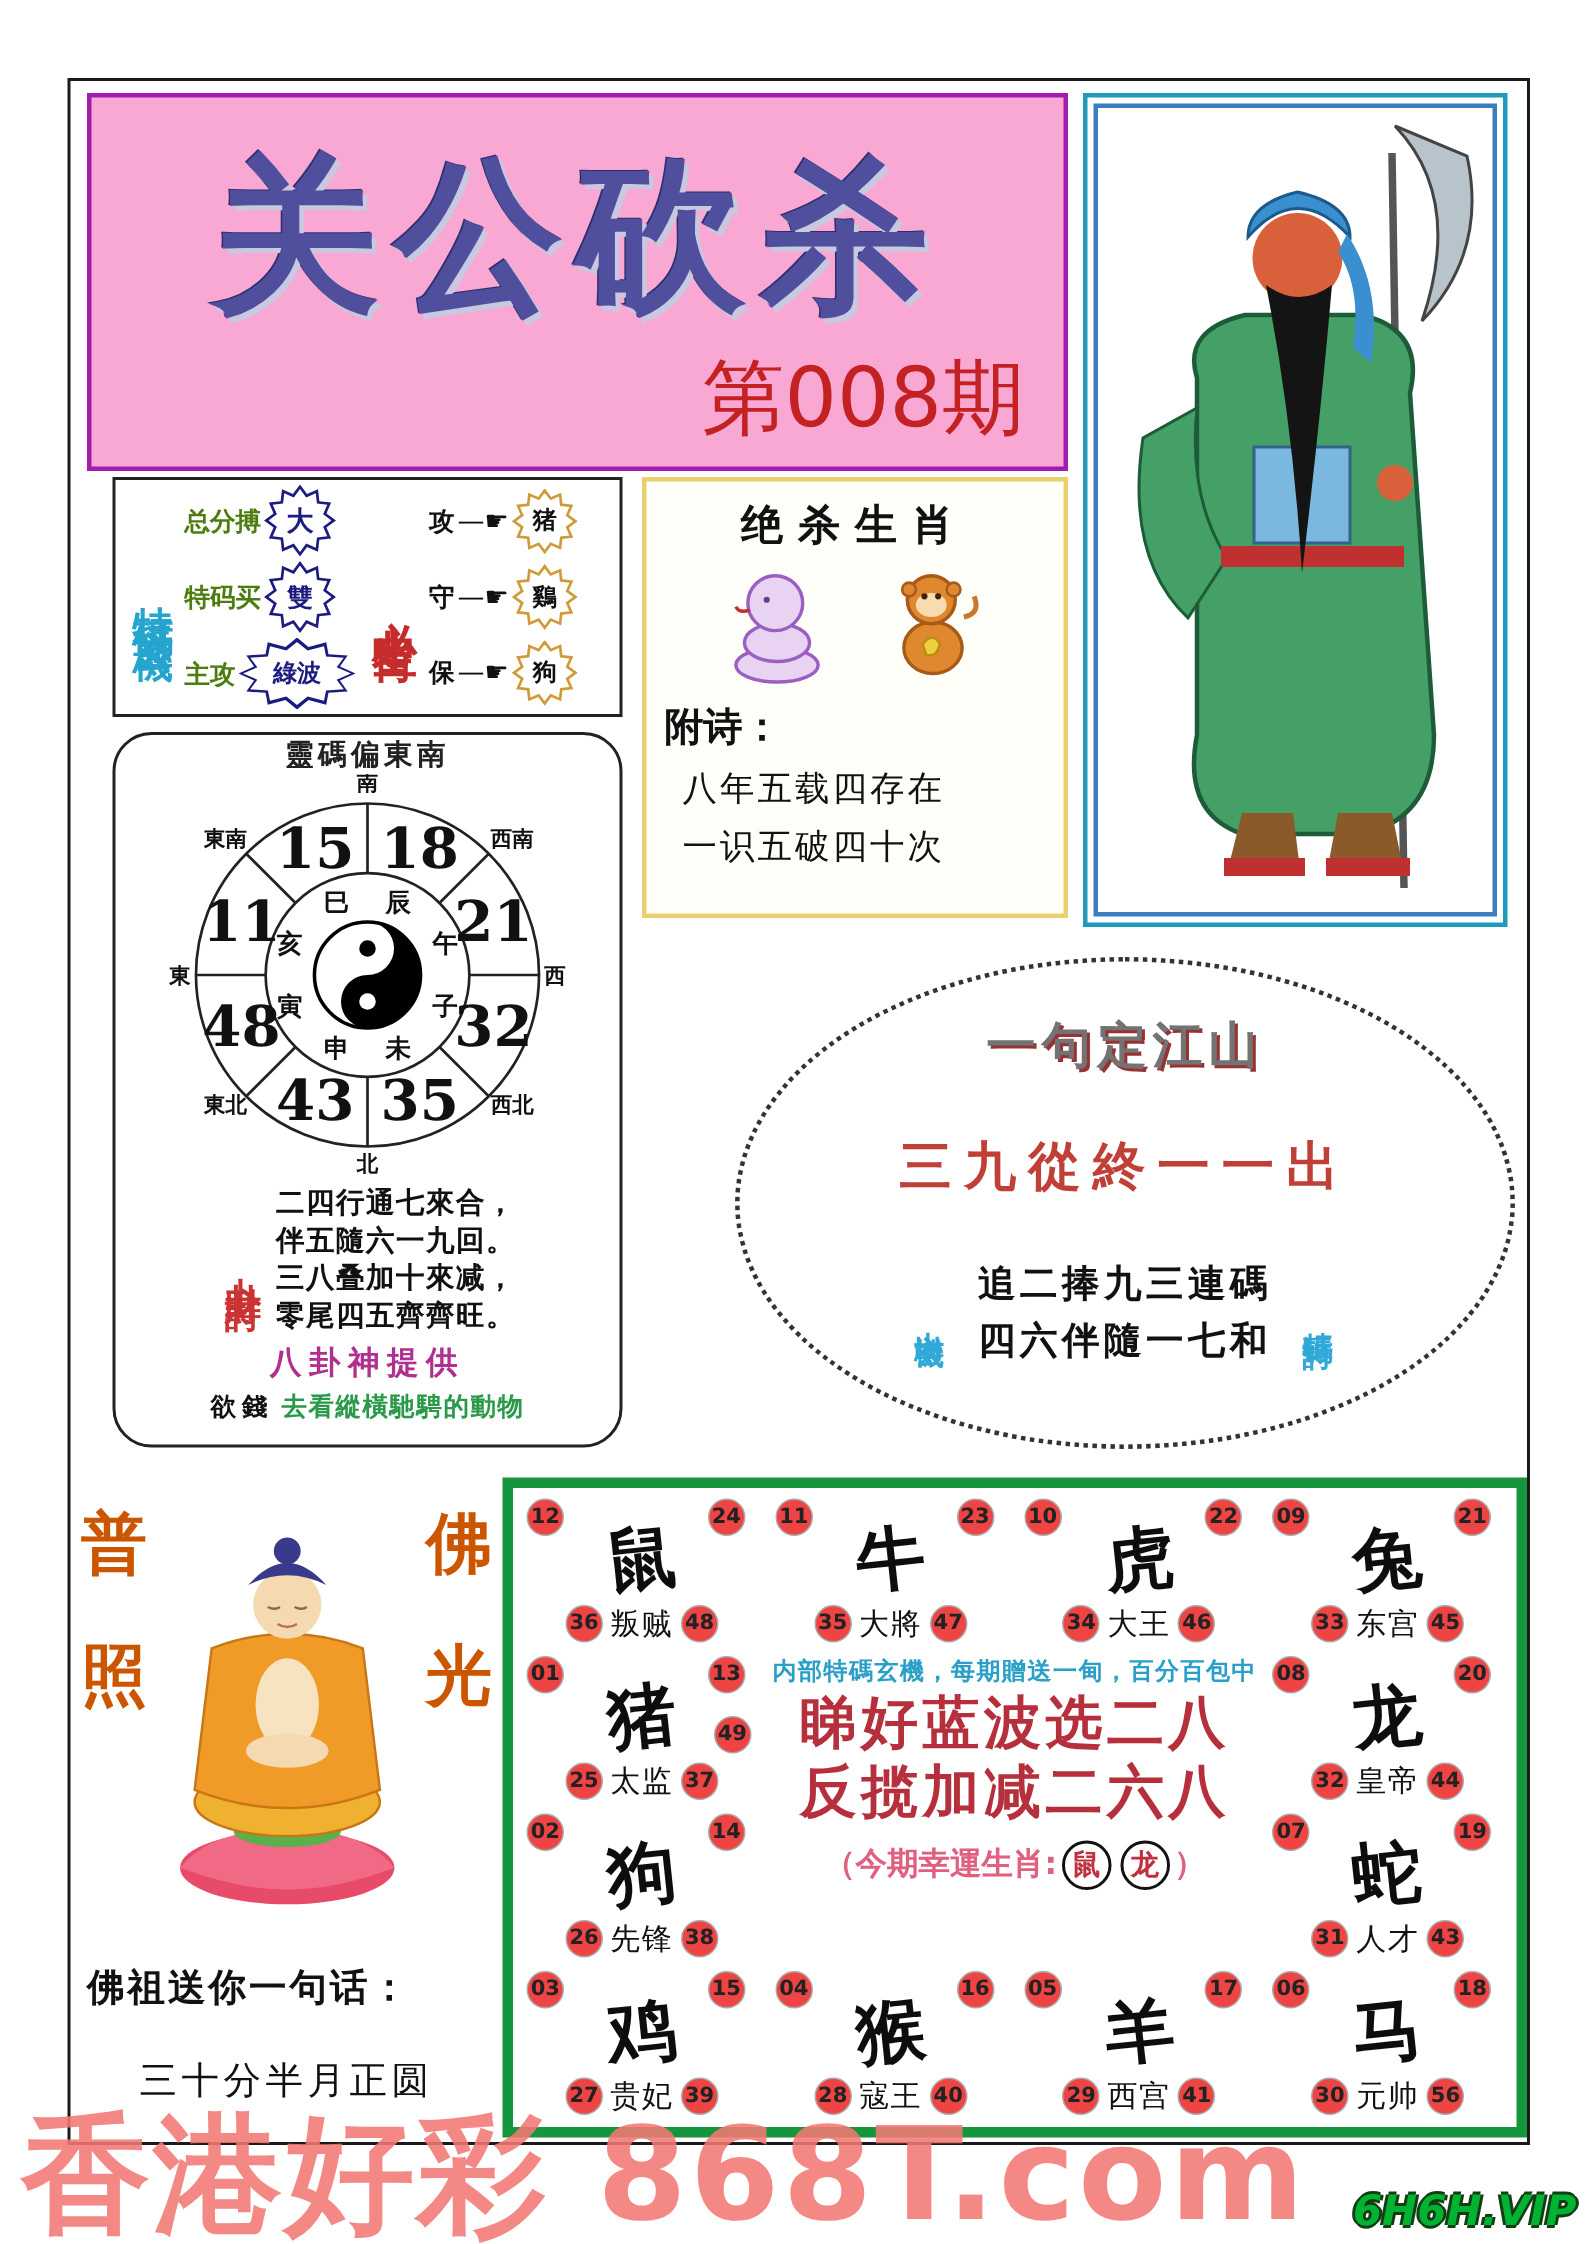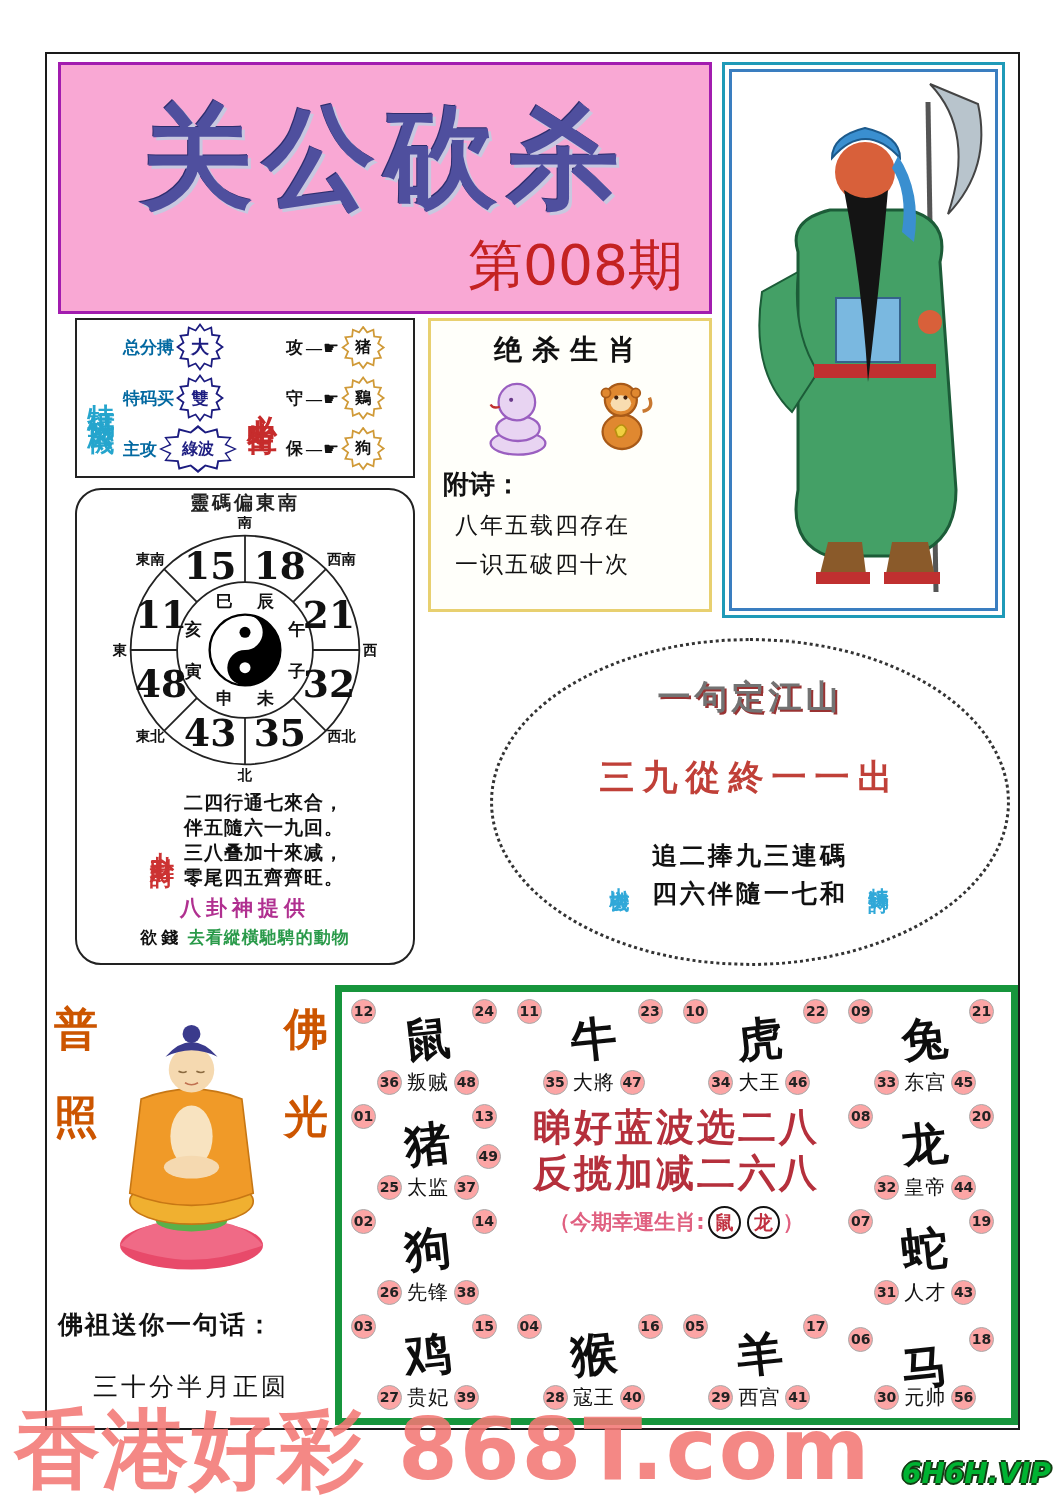--- a/index.html
+++ b/index.html
@@ -18,21 +18,21 @@
   #guan-box{position:absolute;left:722px;top:62px;width:283px;height:556px;border:3px solid #1f9ab8;background:#fff;padding:4px;box-sizing:border-box;}
   #guan-inner{width:100%;height:100%;border:3px solid #3a7ec0;box-sizing:border-box;background:#fff;}
 
   
   #mystery-box{position:absolute;left:75px;top:318px;width:340px;height:160px;border:2px solid #222;
       display:flex;align-items:center;box-sizing:border-box;padding:4px 6px;}
   .vtext{writing-mode:vertical-rl;text-orientation:upright;}
   #mystery-head{font-size:27px;font-weight:bold;color:#25a5cd;letter-spacing:8px;margin-right:4px;}
   #mystery-rows{display:flex;flex-direction:column;justify-content:space-between;height:150px;}
   .mrow{display:flex;align-items:center;gap:2px;}
-  .mlabel{color:#0369a1;font-weight:bold;font-size:17px;white-space:nowrap;}
+  .mlabel{color:#4d7c0f;font-weight:bold;font-size:17px;white-space:nowrap;}
   .star{position:relative;display:inline-block;
       clip-path:polygon(50% 0%,59.8% 13.3%,75% 6.7%,76.9% 23.1%,93.3% 25%,86.7% 40.2%,100% 50%,86.7% 59.8%,93.3% 75%,76.9% 76.9%,75% 93.3%,59.8% 86.7%,50% 100%,40.2% 86.7%,25% 93.3%,23.1% 76.9%,6.7% 75%,13.3% 59.8%,0% 50%,13.3% 40.2%,6.7% 25%,23.1% 23.1%,25% 6.7%,40.2% 13.3%);}
   .star .inner{position:absolute;inset:3px;background:#fff;
       clip-path:polygon(50% 0%,59.8% 13.3%,75% 6.7%,76.9% 23.1%,93.3% 25%,86.7% 40.2%,100% 50%,86.7% 59.8%,93.3% 75%,76.9% 76.9%,75% 93.3%,59.8% 86.7%,50% 100%,40.2% 86.7%,25% 93.3%,23.1% 76.9%,6.7% 75%,13.3% 59.8%,0% 50%,13.3% 40.2%,6.7% 25%,23.1% 23.1%,25% 6.7%,40.2% 13.3%);}
   .star .txt{position:absolute;inset:0;display:flex;align-items:center;justify-content:center;font-weight:bold;}
   .star.navy{background:#1c1c80;}
   .star.navy .txt{color:#1c1c80;}
   .star.gold{background:#d09a38;}
   .star.gold .txt{color:#111;}
   #musthit-head{font-size:30px;font-weight:bold;color:#c62c2c;letter-spacing:4px;margin:0 4px;}
@@ -76,21 +76,21 @@
   #bud-line1{position:absolute;left:8px;top:330px;font-size:25px;font-weight:bold;color:#111;letter-spacing:2px;}
   #bud-line2{position:absolute;left:0;right:0;top:392px;text-align:center;font-size:25px;color:#111;letter-spacing:3px;}
 
   
   #zbox{position:absolute;left:335px;top:985px;width:683px;height:440px;border:7px solid #17953c;background:#fff;
       box-sizing:border-box;padding:3px;}
   #zgrid{width:100%;height:100%;display:grid;grid-template-columns:1fr 1fr 1fr 1fr;grid-template-rows:1fr 1fr 1fr 1fr;
       grid-template-areas:"r1c1 r1c2 r1c3 r1c4" "r2c1 promo promo r2c4" "r3c1 promo promo r3c4" "r4c1 r4c2 r4c3 r4c4";}
   .zcell{position:relative;}
   .znum{display:inline-block;min-width:25px;height:25px;line-height:23px;border:1px solid #aaa;border-radius:50%;
-      text-align:center;font-size:14px;font-weight:bold;color:#222;background:#fca5a5;box-sizing:border-box;}
+      text-align:center;font-size:14px;font-weight:bold;color:#222;background:#ef4444;box-sizing:border-box;}
   .zcell .tl{position:absolute;left:6px;top:4px;}
   .zcell .tr{position:absolute;right:14px;top:4px;}
   .zcell .mr{position:absolute;right:10px;top:44px;}
   .zicon{position:absolute;left:0;right:0;top:14px;text-align:center;font-size:46px;font-weight:bold;color:#0d0d0d;
       font-family:"DejaVu Serif","Liberation Serif",serif;transform:rotate(-6deg);}
   .zbot{position:absolute;left:0;right:0;bottom:4px;display:flex;justify-content:center;align-items:center;gap:5px;}
   .zlabel{font-size:20px;color:#111;letter-spacing:1px;}
   #promo{grid-area:promo;text-align:center;padding-top:4px;}
   #promo-blue{font-size:16px;font-weight:bold;color:#2aa0c8;letter-spacing:1px;}
   .promo-red{font-size:38px;font-weight:bold;color:#b5303c;letter-spacing:3px;line-height:46px;
@@ -317,20 +317,21 @@
       <path d="M104,78 q6,3 10,0 M126,78 q6,3 10,0" stroke="#8a6a40" stroke-width="2" fill="none"></path>
       <path d="M112,92 q8,5 16,0" stroke="#c07050" stroke-width="2" fill="none"></path>
     </svg>
     <div id="bud-line1">佛祖送你一句话：</div>
     <div id="bud-line2" class="serif">三十分半月正圆</div>
   </div>
 
   <div id="zbox">
     <div id="zgrid">
       <div id="promo">
+        <div id="promo-blue">内部特碼玄機，每期贈送一甸，百分百包中</div>
         <div class="promo-red">睇好蓝波选二八</div>
         <div class="promo-red">反揽加减二六八</div>
         <div id="promo-lucky">
           <span>（今期幸運生肖:</span><span class="lucky-ball">鼠</span><span class="lucky-ball">龙</span><span>）</span>
         </div>
       </div>
 
   <div class="zcell" style="grid-area: r1c1;">
     <span class="znum tl">12</span>
     <span class="znum tr">24</span>
@@ -456,21 +457,21 @@
     <span class="znum tr">17</span>
 
     <div class="zicon">羊</div>
     <div class="zbot">
       <span class="znum">29</span>
       <span class="zlabel">西宫</span>
       <span class="znum">41</span>
     </div>
   </div>
 
-  <div class="zcell" style="grid-area: r4c4; margin-top: 13px;">
+  <div class="zcell" style="grid-area: r4c4;">
     <span class="znum tl">06</span>
     <span class="znum tr">18</span>
 
     <div class="zicon">马</div>
     <div class="zbot">
       <span class="znum">30</span>
       <span class="zlabel">元帅</span>
       <span class="znum">56</span>
     </div>
   </div>

